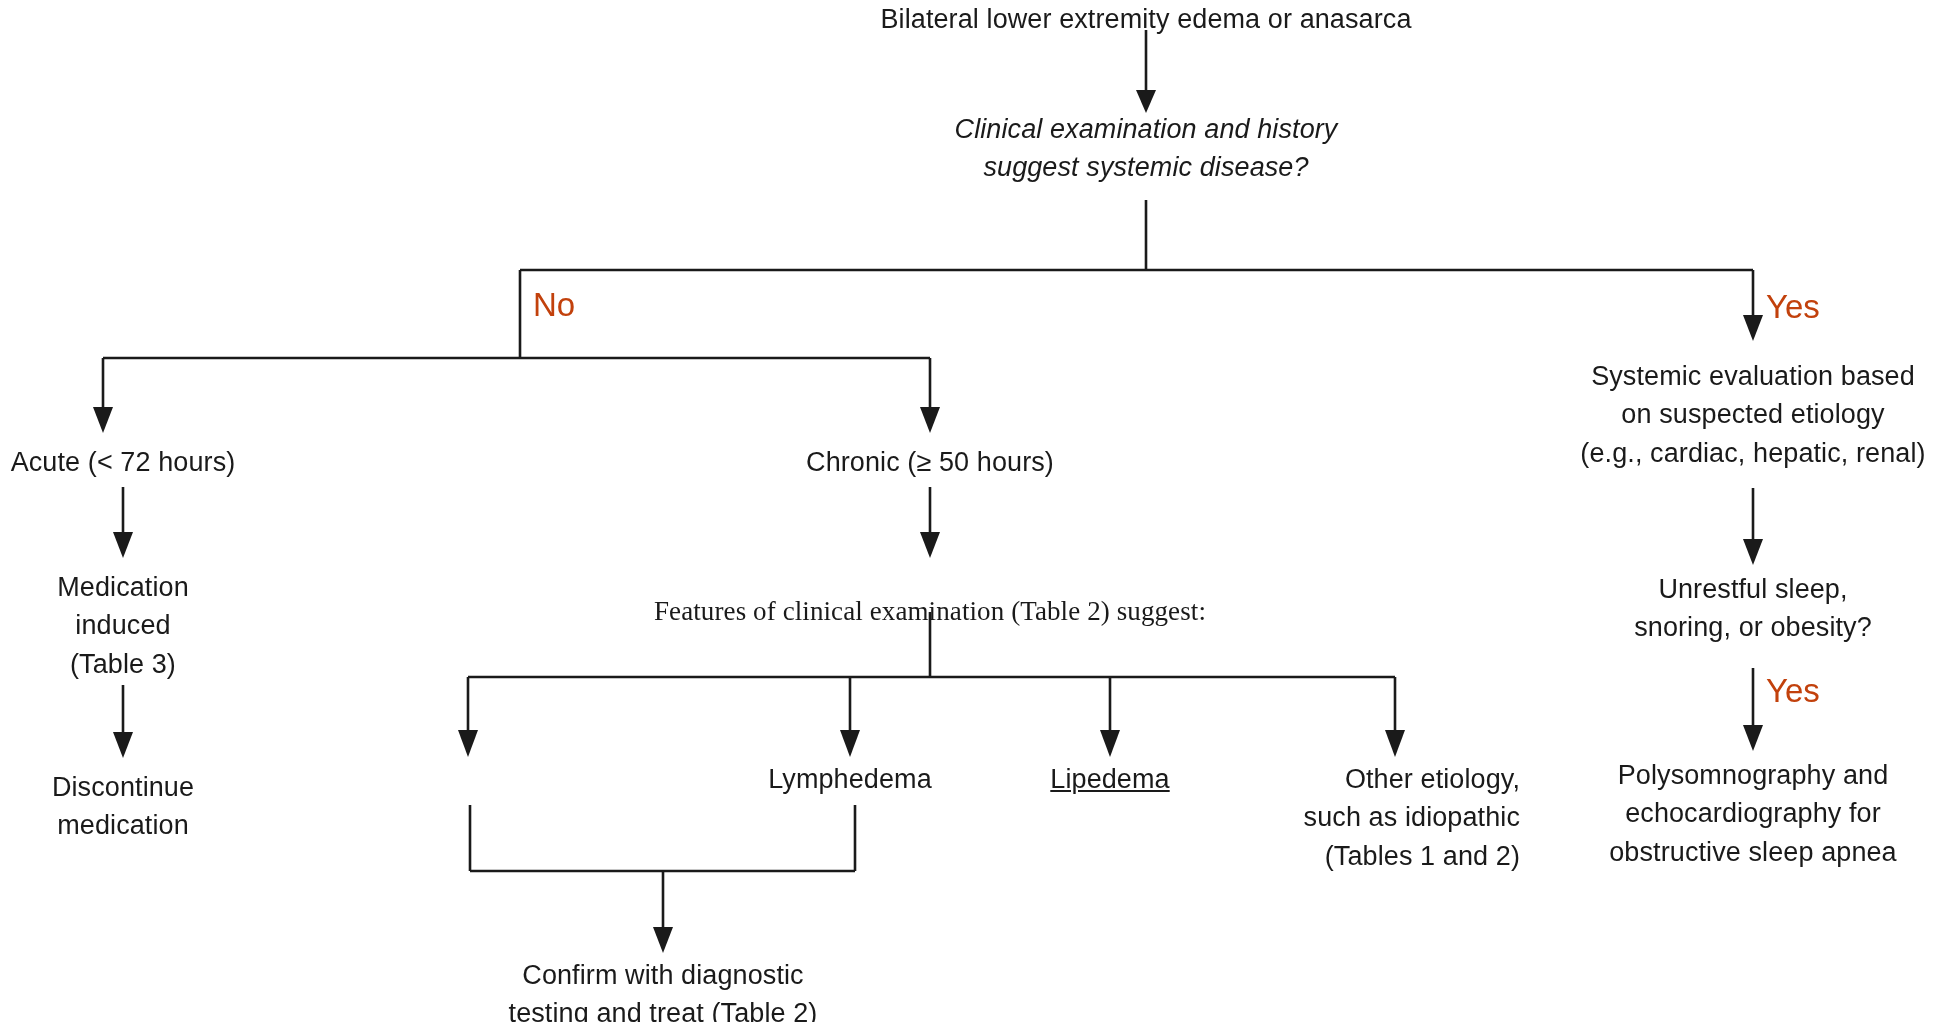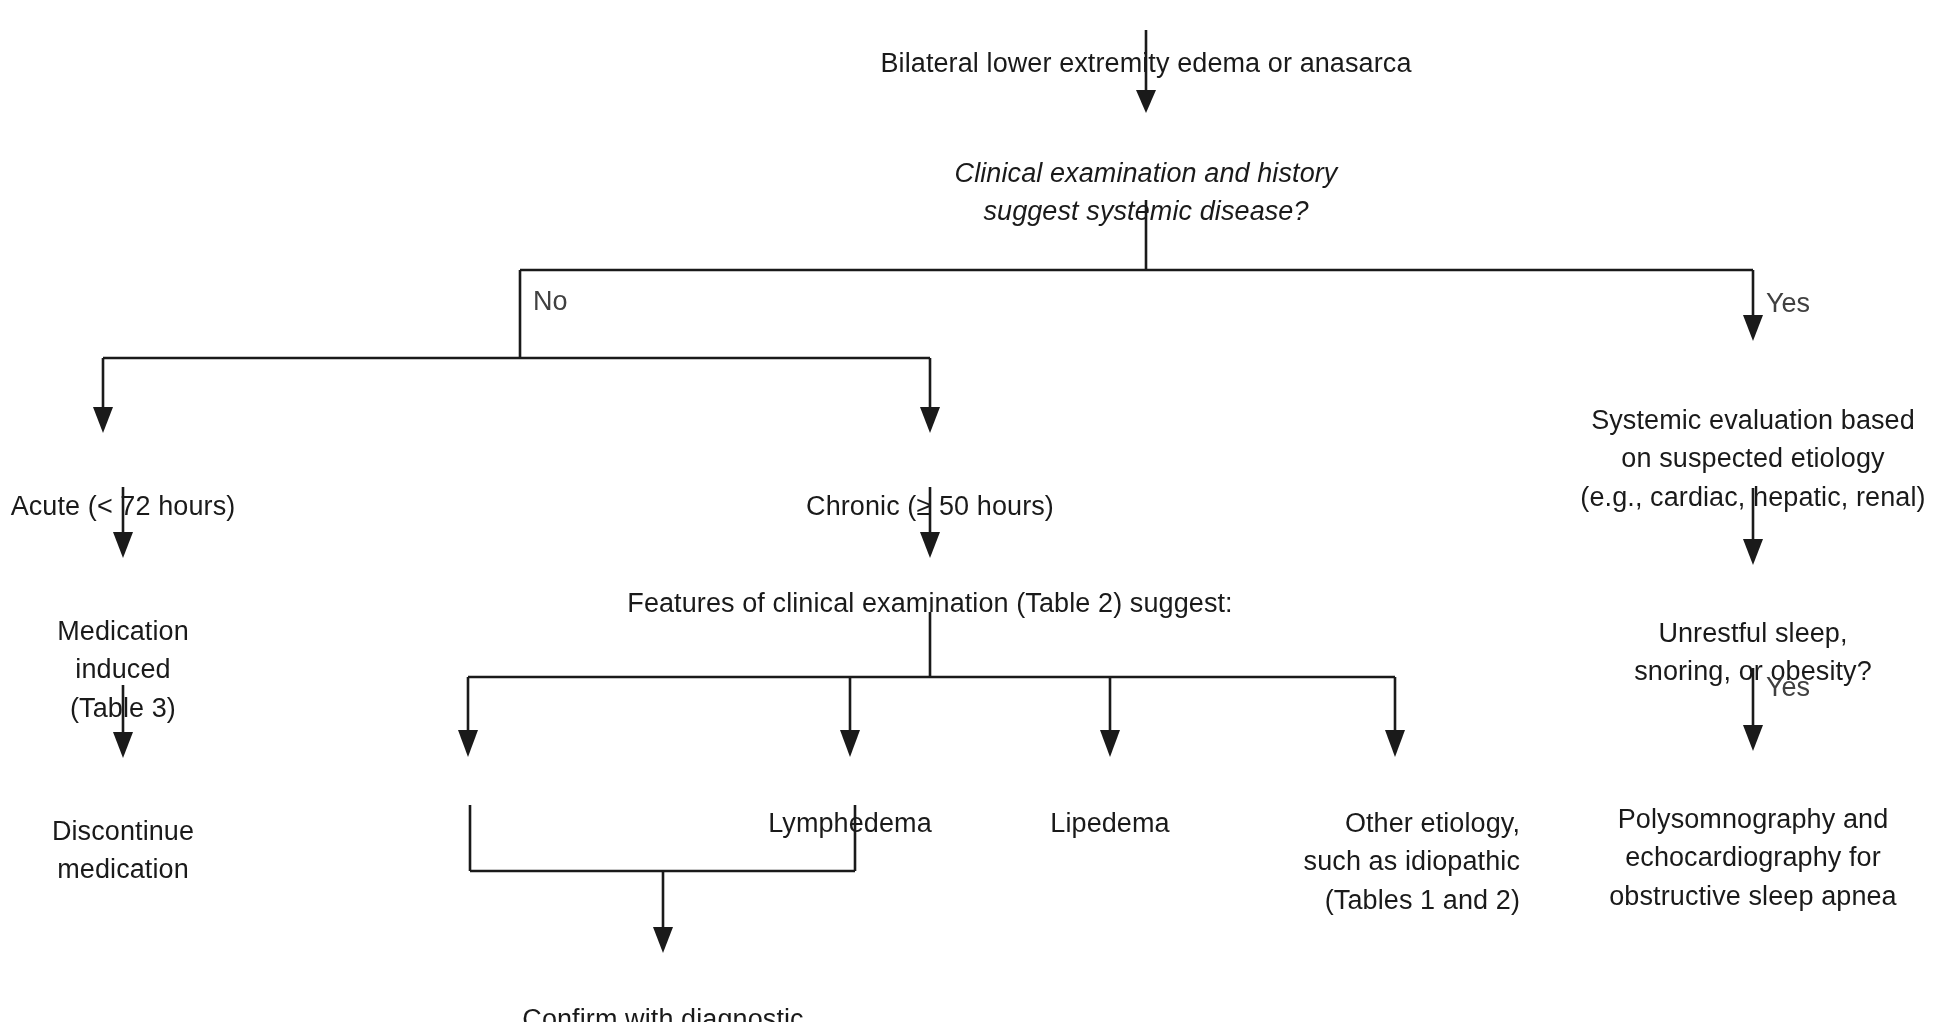--- a/index.html
+++ b/index.html
@@ -18,27 +18,26 @@
     color: #1a1a1a;
   }
   .node {
     position: absolute;
     text-align: center;
     font-size: 27px;
     line-height: 1.42;
     color: #1a1a1a;
     white-space: pre-line;
     letter-spacing: 0.1px;
-    margin-top: 44px;
   }
   .edge-label {
     position: absolute;
-    font-size: 27px;
+    font-size: 33px;
     line-height: 1;
-    color: #404040;
+    color: #c2410c;
   }
   svg.wires {
     position: absolute;
     left: 0;
     top: 0;
     width: 1937px;
     height: 1022px;
     pointer-events: none;
   }
   svg.wires line, svg.wires path {
@@ -120,31 +119,31 @@
 on suspected etiology
 (e.g., cardiac, hepatic, renal)</div>
 
   <div class="node" style="left:43px; top:568px; width:160px;">Medication
 induced
 (Table 3)</div>
 
   <div class="node" style="left:43px; top:768px; width:160px;">Discontinue
 medication</div>
 
-  <div class="node" style="left:530px; top:540px; width:800px;">Features of clinical examination (Table 2) suggest:</div>
+  <div class="node" style="left:530px; top:592px; width:800px;font-family:Liberation Serif, serif;">Features of clinical examination (Table 2) suggest:</div>
 
   <div class="node" style="left:1603px; top:570px; width:300px;">Unrestful sleep,
 snoring, or obesity?</div>
 
   <div class="edge-label" style="left:1766px; top:674px;">Yes</div>
 
 
   <div class="node" style="left:700px; top:760px; width:300px;">Lymphedema</div>
 
-  <div class="node" style="left:960px; top:760px; width:300px;">Lipedema</div>
+  <div class="node" style="left:960px; top:760px; width:300px;text-decoration:underline;">Lipedema</div>
 
   <div class="node" style="left:1270px; top:760px; width:250px;text-align:right;">Other etiology,
 such as idiopathic
 (Tables 1 and 2)</div>
 
   <div class="node" style="left:1578px; top:756px; width:350px;">Polysomnography and
 echocardiography for
 obstructive sleep apnea</div>
 
   <div class="node" style="left:433px; top:956px; width:460px;">Confirm with diagnostic

